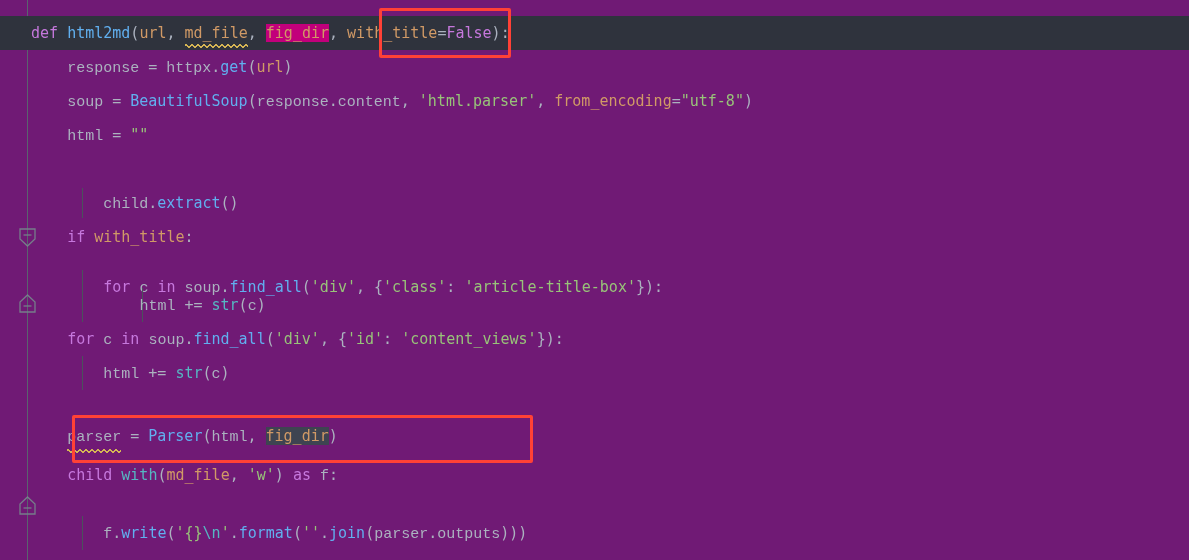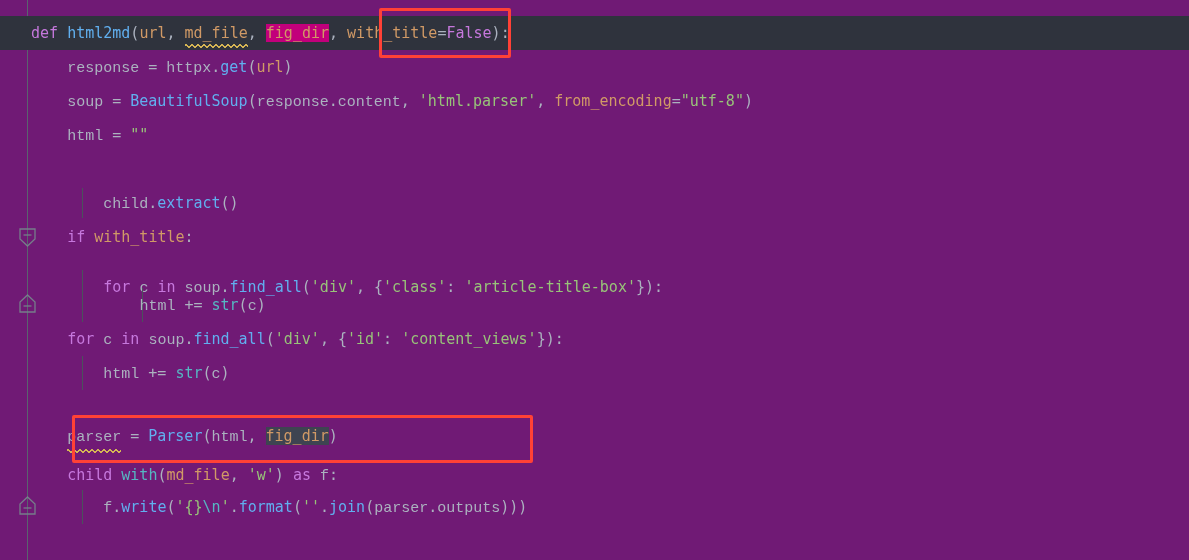--- a/index.html
+++ b/index.html
@@ -212,21 +212,21 @@
     </div>
 
     <div class="line" style="top:419px">
       <span class="txt">    <span class="var squig">parser</span> <span class="punc">=</span> <span class="cls">Parser</span><span class="punc">(</span><span class="var">html</span><span class="punc">,</span> <span class="par hl-gray">fig_dir</span><span class="punc">)</span></span>
     </div>
 
     <div class="line" style="top:458px">
       <span class="txt">    <span class="kw">child</span> <span class="bi">with</span><span class="punc">(</span><span class="par">md_file</span><span class="punc">,</span> <span class="str">'w'</span><span class="punc">)</span> <span class="kw">as</span> <span class="var">f</span><span class="punc">:</span></span>
     </div>
 
-    <div class="line" style="top:490px">
+    <div class="line" style="top:516px">
       <span class="iguide" style="left:82px;top:0px;height:34px"></span>
       <span class="txt">        <span class="var">f</span><span class="punc">.</span><span class="fn">write</span><span class="punc">(</span><span class="str">'{}</span><span class="esc">\n</span><span class="str">'</span><span class="punc">.</span><span class="fn">format</span><span class="punc">(</span><span class="str">''</span><span class="punc">.</span><span class="fn">join</span><span class="punc">(</span><span class="var">parser</span><span class="punc">.</span><span class="var">outputs</span><span class="punc">)))</span></span>
     </div>
 
   </div>
 
   <div class="annot-box" style="left:379px;top:8px;width:132px;height:50px"></div>
   <div class="annot-box" style="left:72px;top:415px;width:461px;height:48px"></div>
 
 </div>

